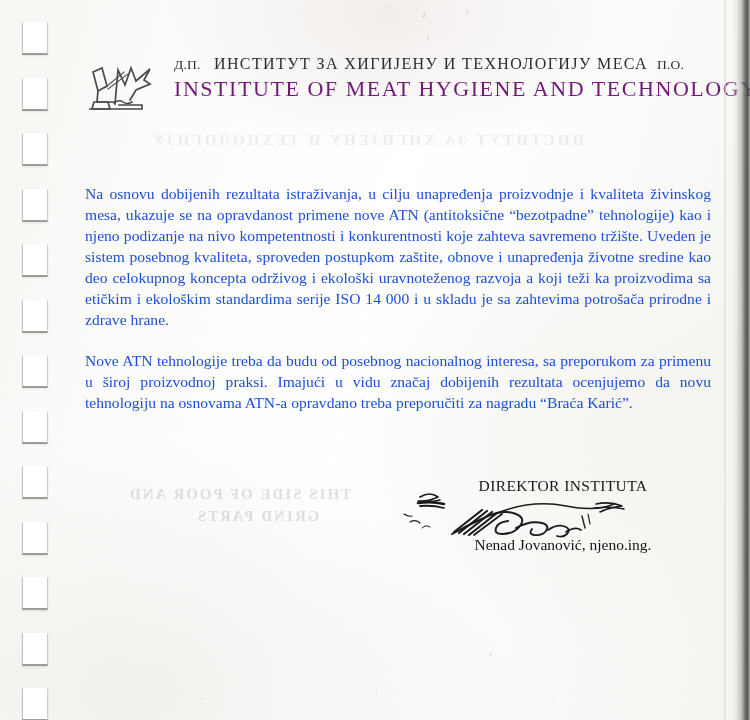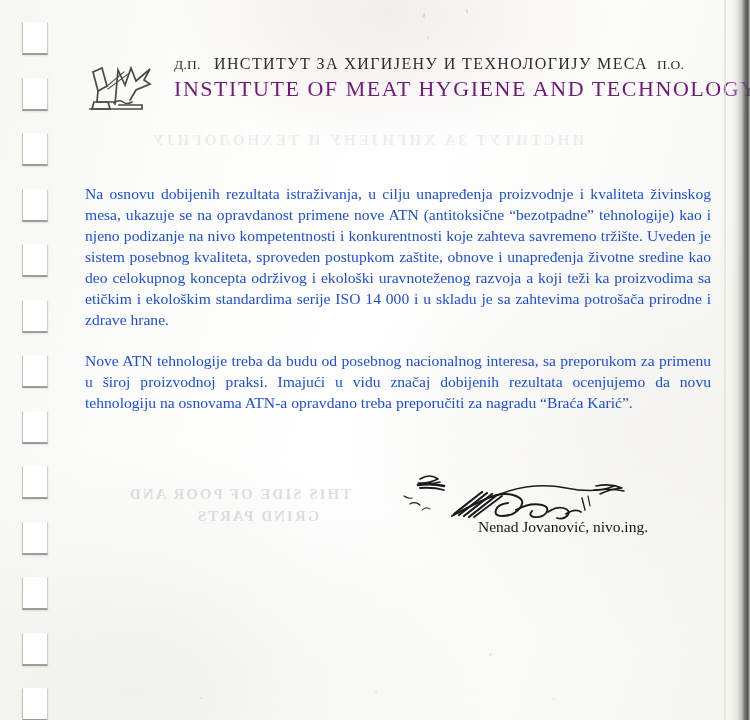--- a/index.html
+++ b/index.html
@@ -245,20 +245,21 @@
       <div class="head-lat">INSTITUTE OF MEAT HYGIENE AND TECHNOLOGY</div>
     </div>
   </div>
 
   <div class="body-text">
     <p>Na osnovu dobijenih rezultata istraživanja, u cilju unapređenja proizvodnje i  kvaliteta živinskog mesa, ukazuje se na opravdanost primene nove ATN (antitoksične “bezotpadne” tehnologije) kao i njeno podizanje na nivo kompetentnosti i konkurentnosti koje zahteva savremeno tržište. Uveden je sistem posebnog kvaliteta, sproveden postupkom zaštite, obnove i unapređenja životne sredine kao deo celokupnog koncepta održivog i ekološki uravnoteženog razvoja a koji teži ka proizvodima sa etičkim i ekološkim standardima serije ISO 14 000 i u skladu je sa zahtevima potrošača prirodne i zdrave hrane.</p>
     <p>Nove ATN tehnologije treba da budu od posebnog nacionalnog interesa, sa preporukom za primenu u široj proizvodnoj praksi. Imajući u vidu značaj dobijenih rezultata ocenjujemo da novu tehnologiju na osnovama ATN-a opravdano treba preporučiti  za nagradu “Braća Karić”.</p>
   </div>
 
   <div class="sig-block">
+    <div class="sig-title">DIREKTOR INSTITUTA</div>
 
     <div class="sig-graphic">
       <svg viewBox="0 0 300 48" width="300" height="48" aria-hidden="true">
         <g fill="none" stroke="#1b1b1b" stroke-linecap="round" stroke-linejoin="round">
 
           <path d="M24 5 q10 -6 18 0 q-10 5 -20 4 q12 2 22 -1" stroke-width="1.6"></path>
           <path d="M22 11 q14 -2 26 1" stroke-width="2.6"></path>
           <path d="M24 14 q13 -1 24 2" stroke-width="1.8"></path>
 
           <path d="M8 22 q4 3 8 2" stroke-width="1.2"></path>
@@ -279,21 +280,21 @@
           <path d="M96 23 q38 -16 74 -9 q30 6 48 -2" stroke-width="1.5"></path>
           <path d="M200 12 q14 -3 26 2 q-12 1 -22 6" stroke-width="1.6"></path>
           <path d="M198 16 q18 -2 30 1" stroke-width="1.4"></path>
 
           <path d="M186 24 l3 12" stroke-width="1.4"></path>
           <path d="M192 22 l2 10" stroke-width="1.2"></path>
         </g>
       </svg>
     </div>
 
-    <div class="sig-name">Nenad Jovanović, nivo.ing.</div>
+    <div class="sig-name">Nenad Jovanović, njeno.ing.</div>
   </div>
 
   <div class="right-fold"></div>
   <div class="right-edge"></div>
 
   <div class="speck" style="left:423px;top:13px;width:2px;height:5px;transform:rotate(24deg);opacity:.5"></div>
   <div class="speck" style="left:466px;top:9px;width:2px;height:5px;transform:rotate(-18deg);opacity:.45"></div>
   <div class="speck" style="left:427px;top:36px;width:2px;height:4px;opacity:.4"></div>
   <div class="speck" style="left:489px;top:653px;width:3px;height:3px;opacity:.35"></div>
   <div class="speck" style="left:200px;top:697px;width:2px;height:2px;opacity:.3"></div>

